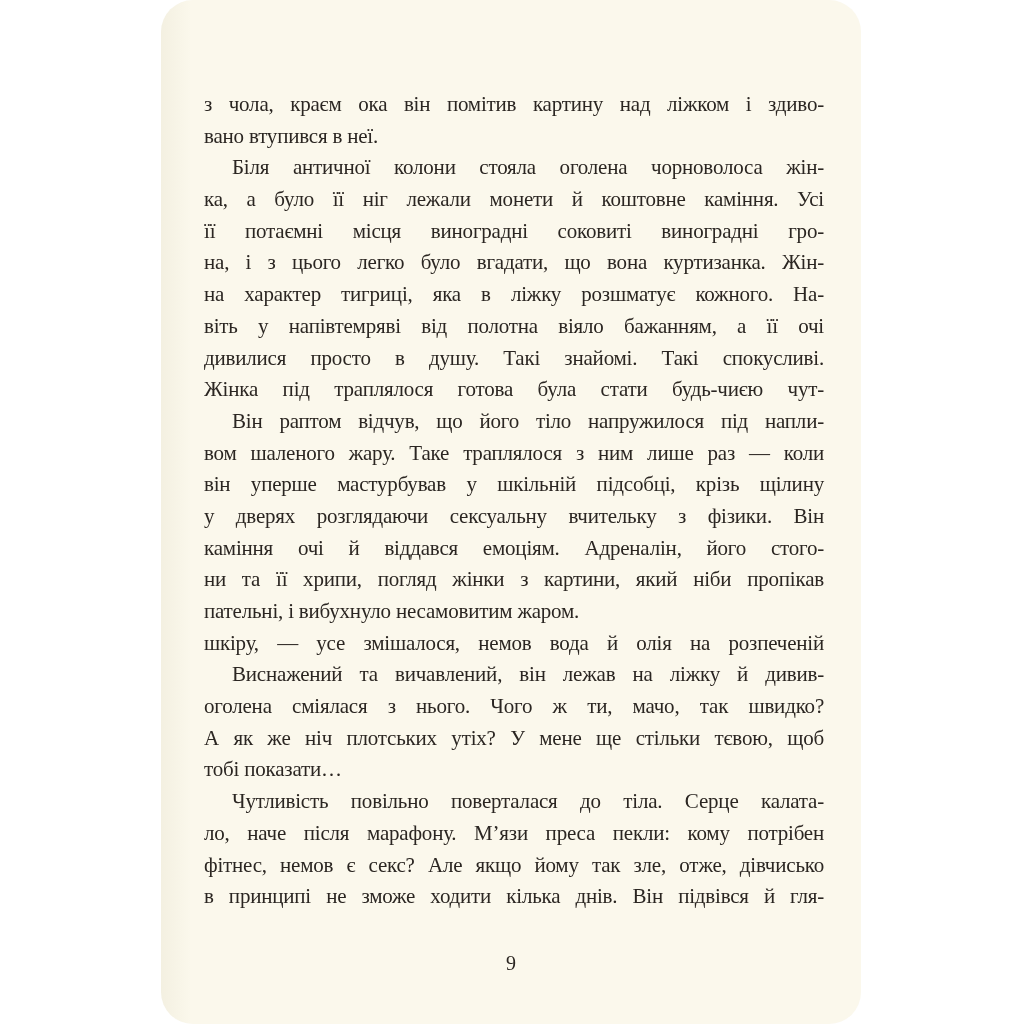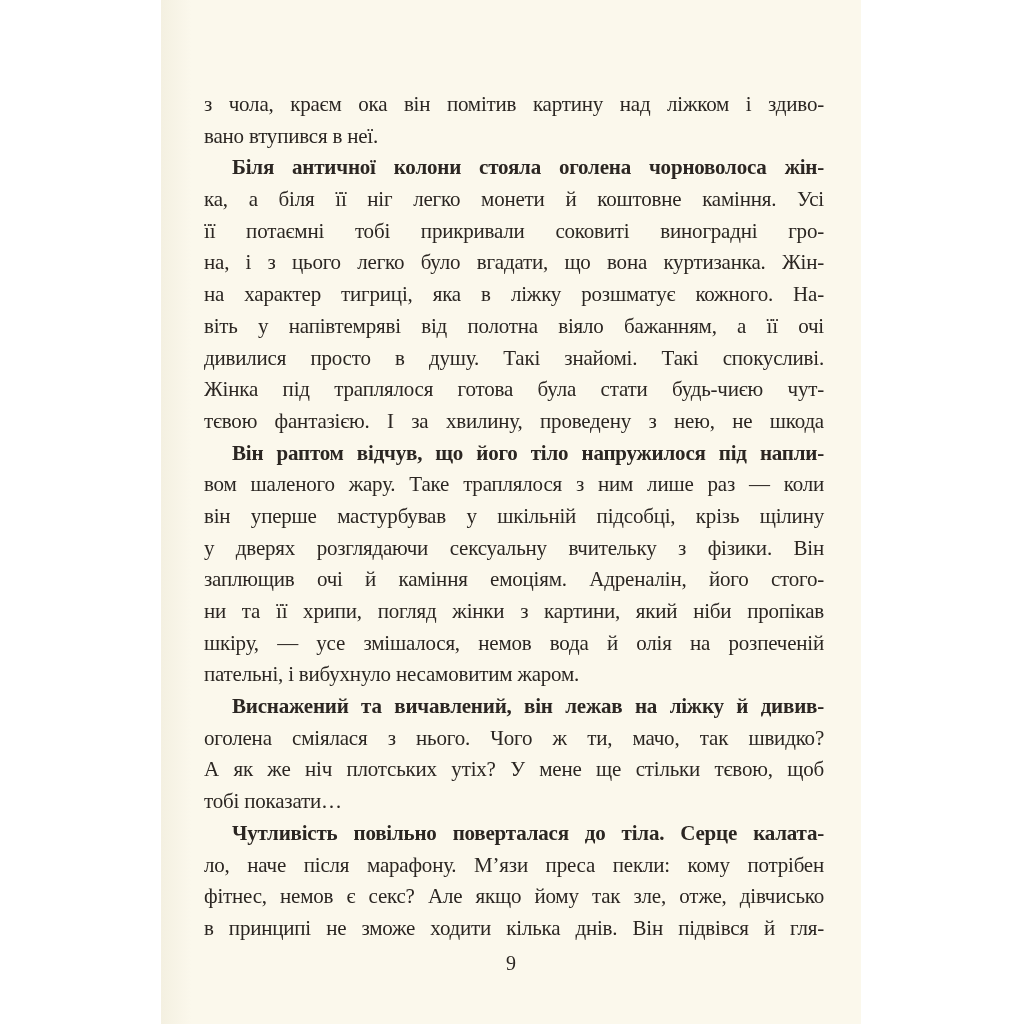--- a/index.html
+++ b/index.html
@@ -4,65 +4,65 @@
 <style>
   html, body { margin: 0; padding: 0; }
   body {
     width: 1024px; height: 1024px; background: #ffffff;
     position: relative; overflow: hidden;
   }
   .page {
     position: absolute; left: 161px; top: 0; width: 700px; height: 1024px;
     background: #fbf8ec;
     background-image: linear-gradient(90deg, rgba(230,225,205,0.35) 0px, rgba(251,248,236,0) 30px);
+    border-radius: 32px;
   }
   .text {
     position: absolute; left: 43px; top: 89px; width: 620px;
     font-family: "Liberation Serif", serif;
     font-size: 21px; line-height: 31.7px; color: #2b2622;
     letter-spacing: -0.2px;
   }
   .line {
     display: block; white-space: nowrap; text-align: justify; text-align-last: justify;
     height: 31.7px;
   }
   .line.last { text-align-last: left; }
-  .line.indent { padding-left: 28px; font-weight: bold; }
+  .line.indent { padding-left: 28px; }
   .page-number {
     position: absolute; left: 0; width: 700px; top: 952px; text-align: center;
     font-family: "Liberation Serif", serif; font-size: 20px; color: #2b2622;
   }
 </style>
 </head>
 <body>
 
 <div class="page">
   <div class="text">
 
     <span class="line">з чола, краєм ока він помітив картину над ліжком і здиво-</span>
     <span class="line last">вано втупився в неї.</span>
 
     <span class="line indent">Біля античної колони стояла оголена чорноволоса жін-</span>
-    <span class="line">ка, а біля її ніг легко монети й коштовне каміння. Усі</span>
-    <span class="line">її потаємні тобі прикривали соковиті виноградні гро-</span>
+    <span class="line">ка, а було її ніг лежали монети й коштовне каміння. Усі</span>
+    <span class="line">її потаємні місця виноградні соковиті виноградні гро-</span>
     <span class="line">на, і з цього легко було вгадати, що вона куртизанка. Жін-</span>
     <span class="line">на характер тигриці, яка в ліжку розшматує кожного. На-</span>
     <span class="line">віть у напівтемряві від полотна віяло бажанням, а її очі</span>
     <span class="line">дивилися просто в душу. Такі знайомі. Такі спокусливі.</span>
     <span class="line">Жінка під траплялося готова була стати будь-чиєю чут-</span>
-    <span class="line">тєвою фантазією. І за хвилину, проведену з нею, не шкода</span>
 
     <span class="line indent">Він раптом відчув, що його тіло напружилося під напли-</span>
     <span class="line">вом шаленого жару. Таке траплялося з ним лише раз — коли</span>
     <span class="line">він уперше мастурбував у шкільній підсобці, крізь щілину</span>
     <span class="line">у дверях розглядаючи сексуальну вчительку з фізики. Він</span>
-    <span class="line">заплющив очі й каміння емоціям. Адреналін, його стого-</span>
+    <span class="line">каміння очі й віддався емоціям. Адреналін, його стого-</span>
     <span class="line">ни та її хрипи, погляд жінки з картини, який ніби пропікав</span>
+    <span class="line last">пательні, і вибухнуло несамовитим жаром.</span>
     <span class="line">шкіру, — усе змішалося, немов вода й олія на розпеченій</span>
-    <span class="line last">пательні, і вибухнуло несамовитим жаром.</span>
 
     <span class="line indent">Виснажений та вичавлений, він лежав на ліжку й дивив-</span>
     <span class="line">оголена сміялася з нього. Чого ж ти, мачо, так швидко?</span>
     <span class="line">А як же ніч плотських утіх? У мене ще стільки тєвою, щоб</span>
     <span class="line last">тобі показати…</span>
 
     <span class="line indent">Чутливість повільно поверталася до тіла. Серце калата-</span>
     <span class="line">ло, наче після марафону. М’язи преса пекли: кому потрібен</span>
     <span class="line">фітнес, немов є секс? Але якщо йому так зле, отже, дівчисько</span>
     <span class="line">в принципі не зможе ходити кілька днів. Він підвівся й гля-</span>

